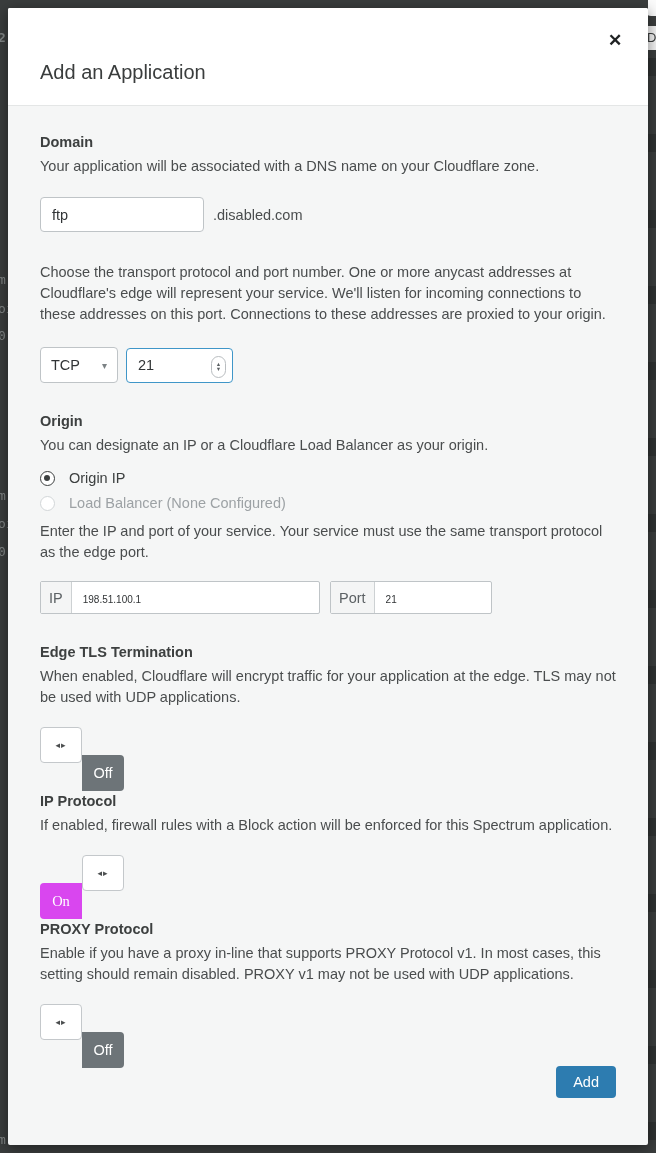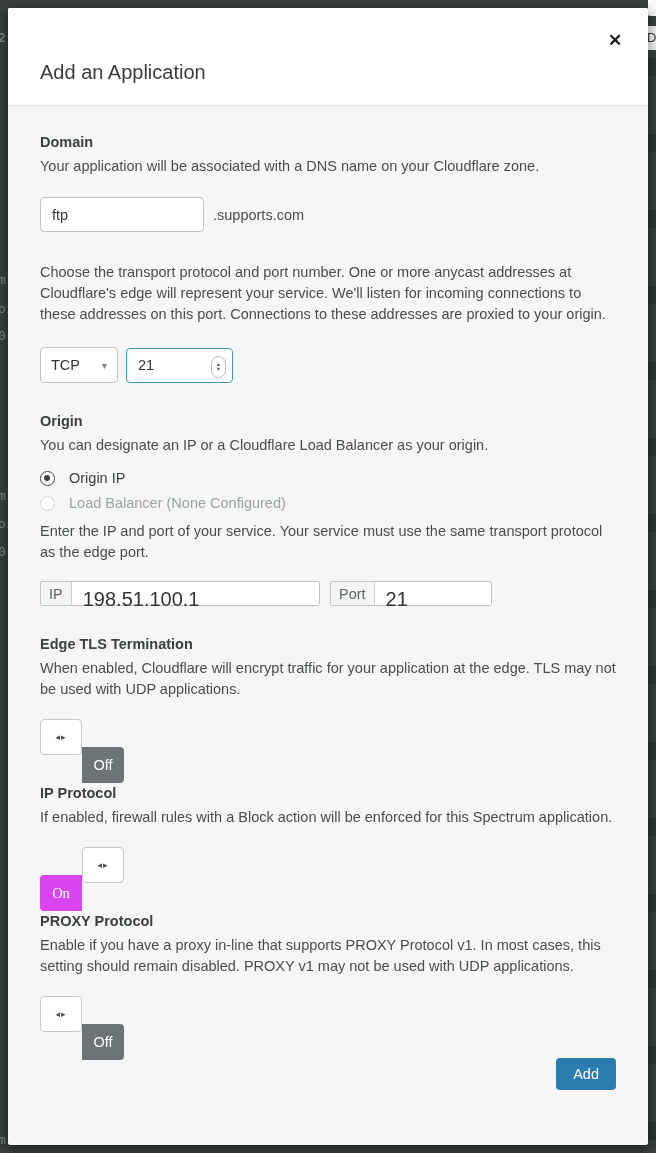--- a/index.html
+++ b/index.html
@@ -92,26 +92,26 @@
   }
   .radio-circle.checked::after{
     content:"";position:absolute;left:3px;top:3px;width:6px;height:6px;border-radius:50%;background:#3d4040;
   }
   .radio-circle.disabled{border-color:#d2d6d8;}
   .radio-label{font-size:14.5px;color:#3d4040;margin-left:14px;}
   .radio-row.disabled .radio-label{color:#9da2a5;}
 
   
   .ipport-row{margin-top:18px;}
-  .addon-group{display:flex;border:1px solid #bfc4c7;border-radius:2px;background:#fff;height:25px;box-sizing:border-box;}
+  .addon-group{display:flex;border:1px solid #bfc4c7;border-radius:2px;background:#fff;height:33px;box-sizing:border-box;}
   .addon{
     background:#f4f5f5;border-right:1px solid #cdd1d3;color:#5c6164;font-size:14.5px;
     display:flex;align-items:center;padding:0 8px;
   }
-  .addon-input{border:none;height:34px;font-size:20px;color:#313436;padding:0 11px;outline:none;
+  .addon-input{border:none;height:34px;font-size:10px;color:#313436;padding:0 11px;outline:none;
     background:transparent;font-family:"Liberation Sans","DejaVu Sans",sans-serif;}
   .ip-group{width:280px;}
   .ip-group .addon-input{width:240px;}
   .port-group{width:162px;margin-left:10px;}
   .port-group .addon-input{width:110px;}
 
   
   .toggle{display:flex;margin-top:19px;width:84px;height:36px;cursor:pointer;}
   .toggle .seg{
     width:42px;height:36px;box-sizing:border-box;display:flex;align-items:center;justify-content:center;
@@ -158,21 +158,21 @@
     <button class="close-btn">✕</button>
   </div>
 
   <div class="modal-body">
 
     <div class="sec sec-domain">
       <p class="section-label">Domain</p>
       <p class="section-desc">Your application will be associated with a DNS name on your Cloudflare zone.</p>
       <div class="row domain-row">
         <input class="tb domain-input" type="text" value="ftp" style="">
-        <span class="domain-suffix">.supports.com</span>
+        <span class="domain-suffix">.disabled.com</span>
       </div>
     </div>
 
     <div class="sec gap-lg">
       <p class="section-desc">Choose the transport protocol and port number. One or more anycast addresses at Cloudflare's edge will represent your service. We'll listen for incoming connections to these addresses on this port. Connections to these addresses are proxied to your origin.</p>
       <div class="row edgeport-row">
         <div class="select">
           <span>TCP</span>
           <span class="caret">▾</span>
         </div>

